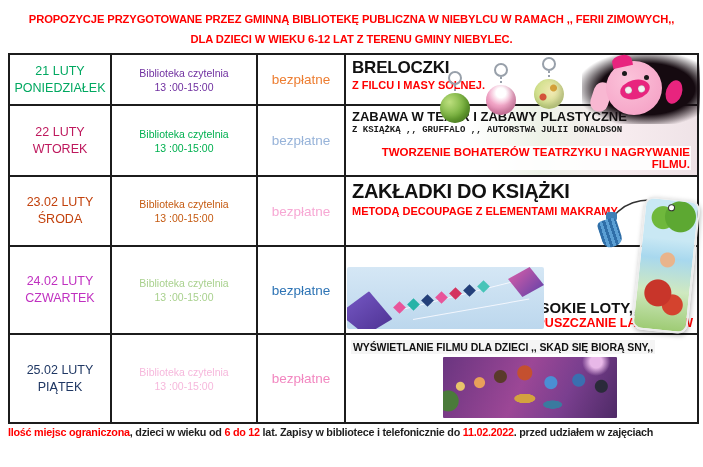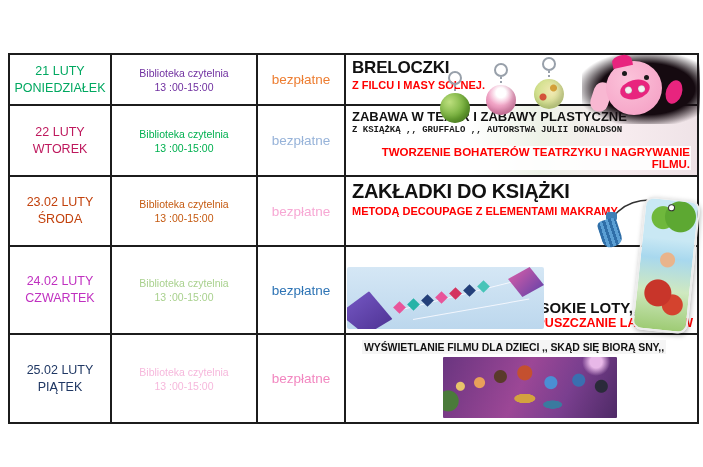--- a/index.html
+++ b/index.html
@@ -111,20 +111,22 @@
            radial-gradient(ellipse at 63% 78%,#3a7a9f 0 9px,transparent 10px),
            radial-gradient(circle at 78% 38%,#3a6fb0 0 6px,transparent 7px),
            radial-gradient(circle at 91% 48%,#2a2a3a 0 6px,transparent 7px),
            radial-gradient(circle at 88% 8%,#e8b8e8 0 6px,transparent 14px),
            linear-gradient(115deg,#6a3580 0%,#9c4796 45%,#7a3f8f 70%,#4e2a66 100%);}
 </style>
 </head>
 <body>
 
 <div class="header" style="color: rgb(255, 0, 0);">
+  <div class="h-line"><span>PROPOZYCJE PRZYGOTOWANE PRZEZ GMINNĄ BIBLIOTEKĘ PUBLICZNA W NIEBYLCU W RAMACH ,, </span><b>FERII ZIMOWYCH,,</b></div>
+  <div class="h-line">DLA DZIECI W WIEKU 6-12 LAT Z TERENU GMINY NIEBYLEC.</div>
 </div>
 
 <div class="table-wrap">
   <table>
     <colgroup>
         <col style="width:102px">
         <col style="width:146px">
         <col style="width:88px">
         <col style="width:353px">
       </colgroup>
@@ -237,21 +239,21 @@
       <td>
             <div class="place" style="color: rgb(246, 184, 220);">
               <div>Biblioteka czytelnia</div>
               <div>13 :00-15:00</div>
             </div>
           </td>
       <td>
             <div class="free" style="color: rgb(242, 135, 192);">bezpłatne</div>
           </td>
       <td class="act">
-            <div class="act-in" style="padding:2px 16px;">
+            <div class="act-in" style="padding:2px 5px;">
         <span class="t5">WYŚWIETLANIE FILMU DLA DZIECI ,, SKĄD SIĘ BIORĄ SNY,,</span>
       </div>
           </td>
     </tr>
   </tbody>
     </table>
 </div>
 
 <div class="overlay">
 
@@ -303,13 +305,14 @@
     <div class="mini" style="left:104px;top:22px;background:#d4345f;"></div>
     <div class="mini" style="left:118px;top:19px;background:#24407a;"></div>
     <div class="mini" style="left:132px;top:15px;background:#47c4b8;"></div>
     <div class="kite-r"></div>
   </div>
 
   <div class="ov movie"></div>
 </div>
 
 <div class="footer">
+  <div><span class="fb" style="color: rgb(255, 0, 0);">Ilość miejsc ograniczona</span><span>, dzieci w wieku od </span><span style="color: rgb(255, 0, 0);">6 do 12</span><span> lat. Zapisy w bibliotece i telefonicznie do </span><span class="fb" style="color: rgb(255, 0, 0);">11.02.2022</span><span>. przed udziałem w zajęciach</span></div>
 </div>
 
 </body></html>

